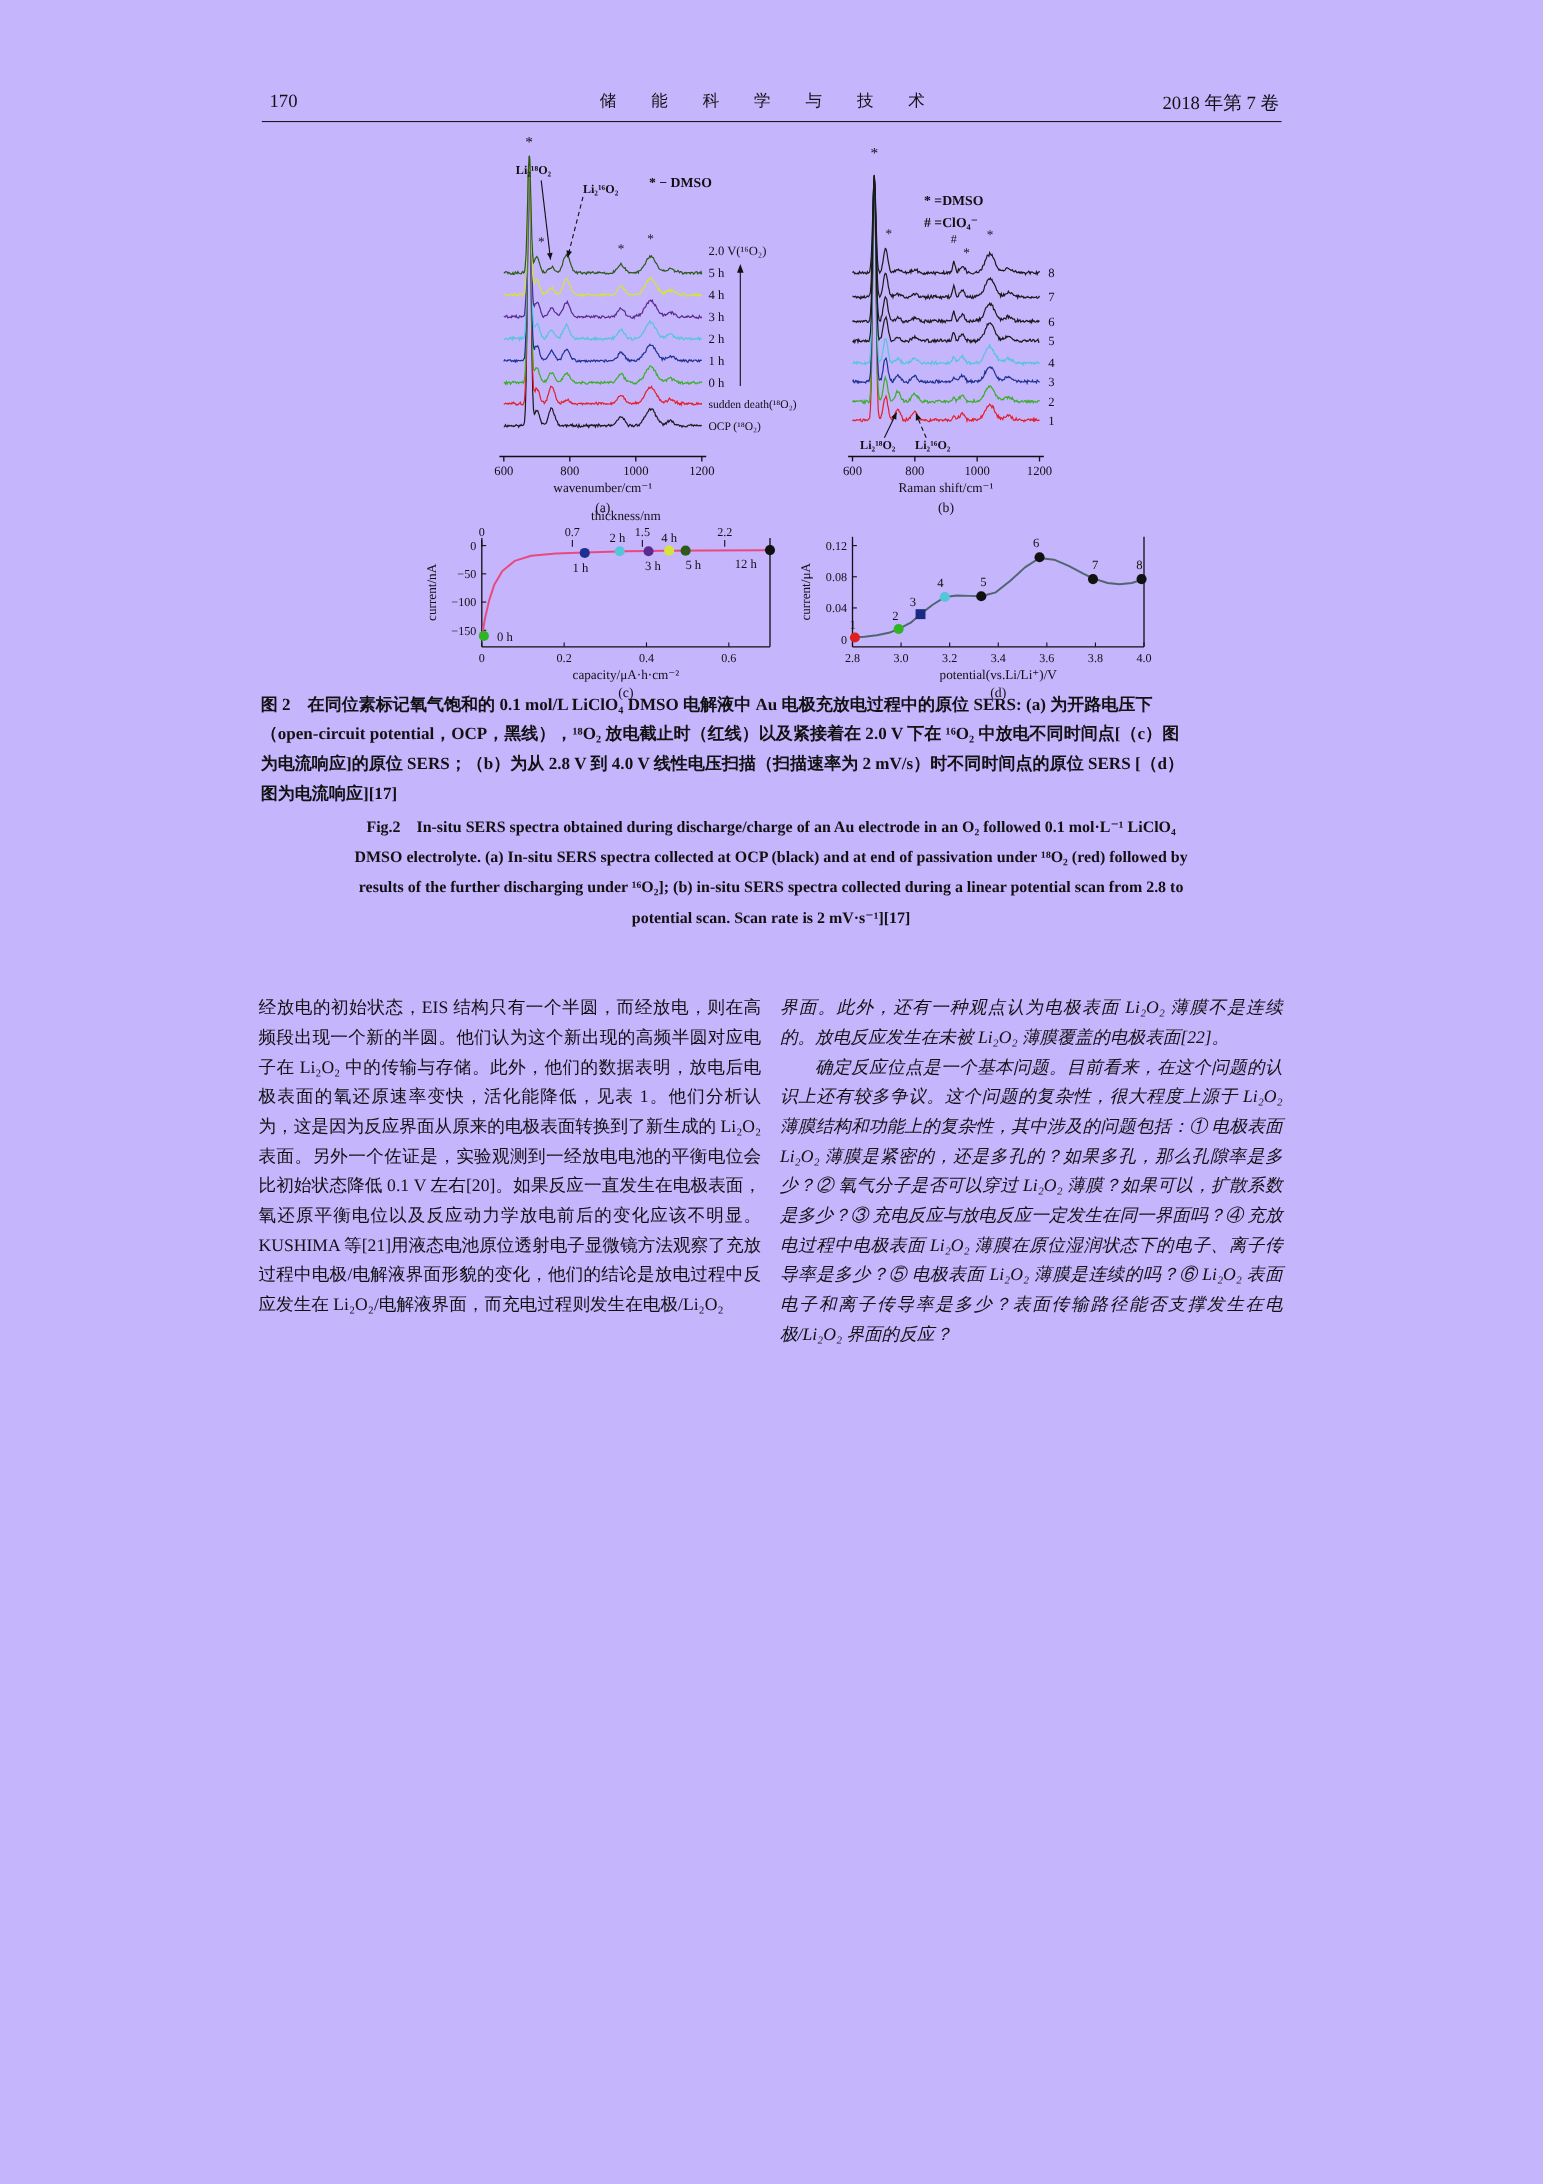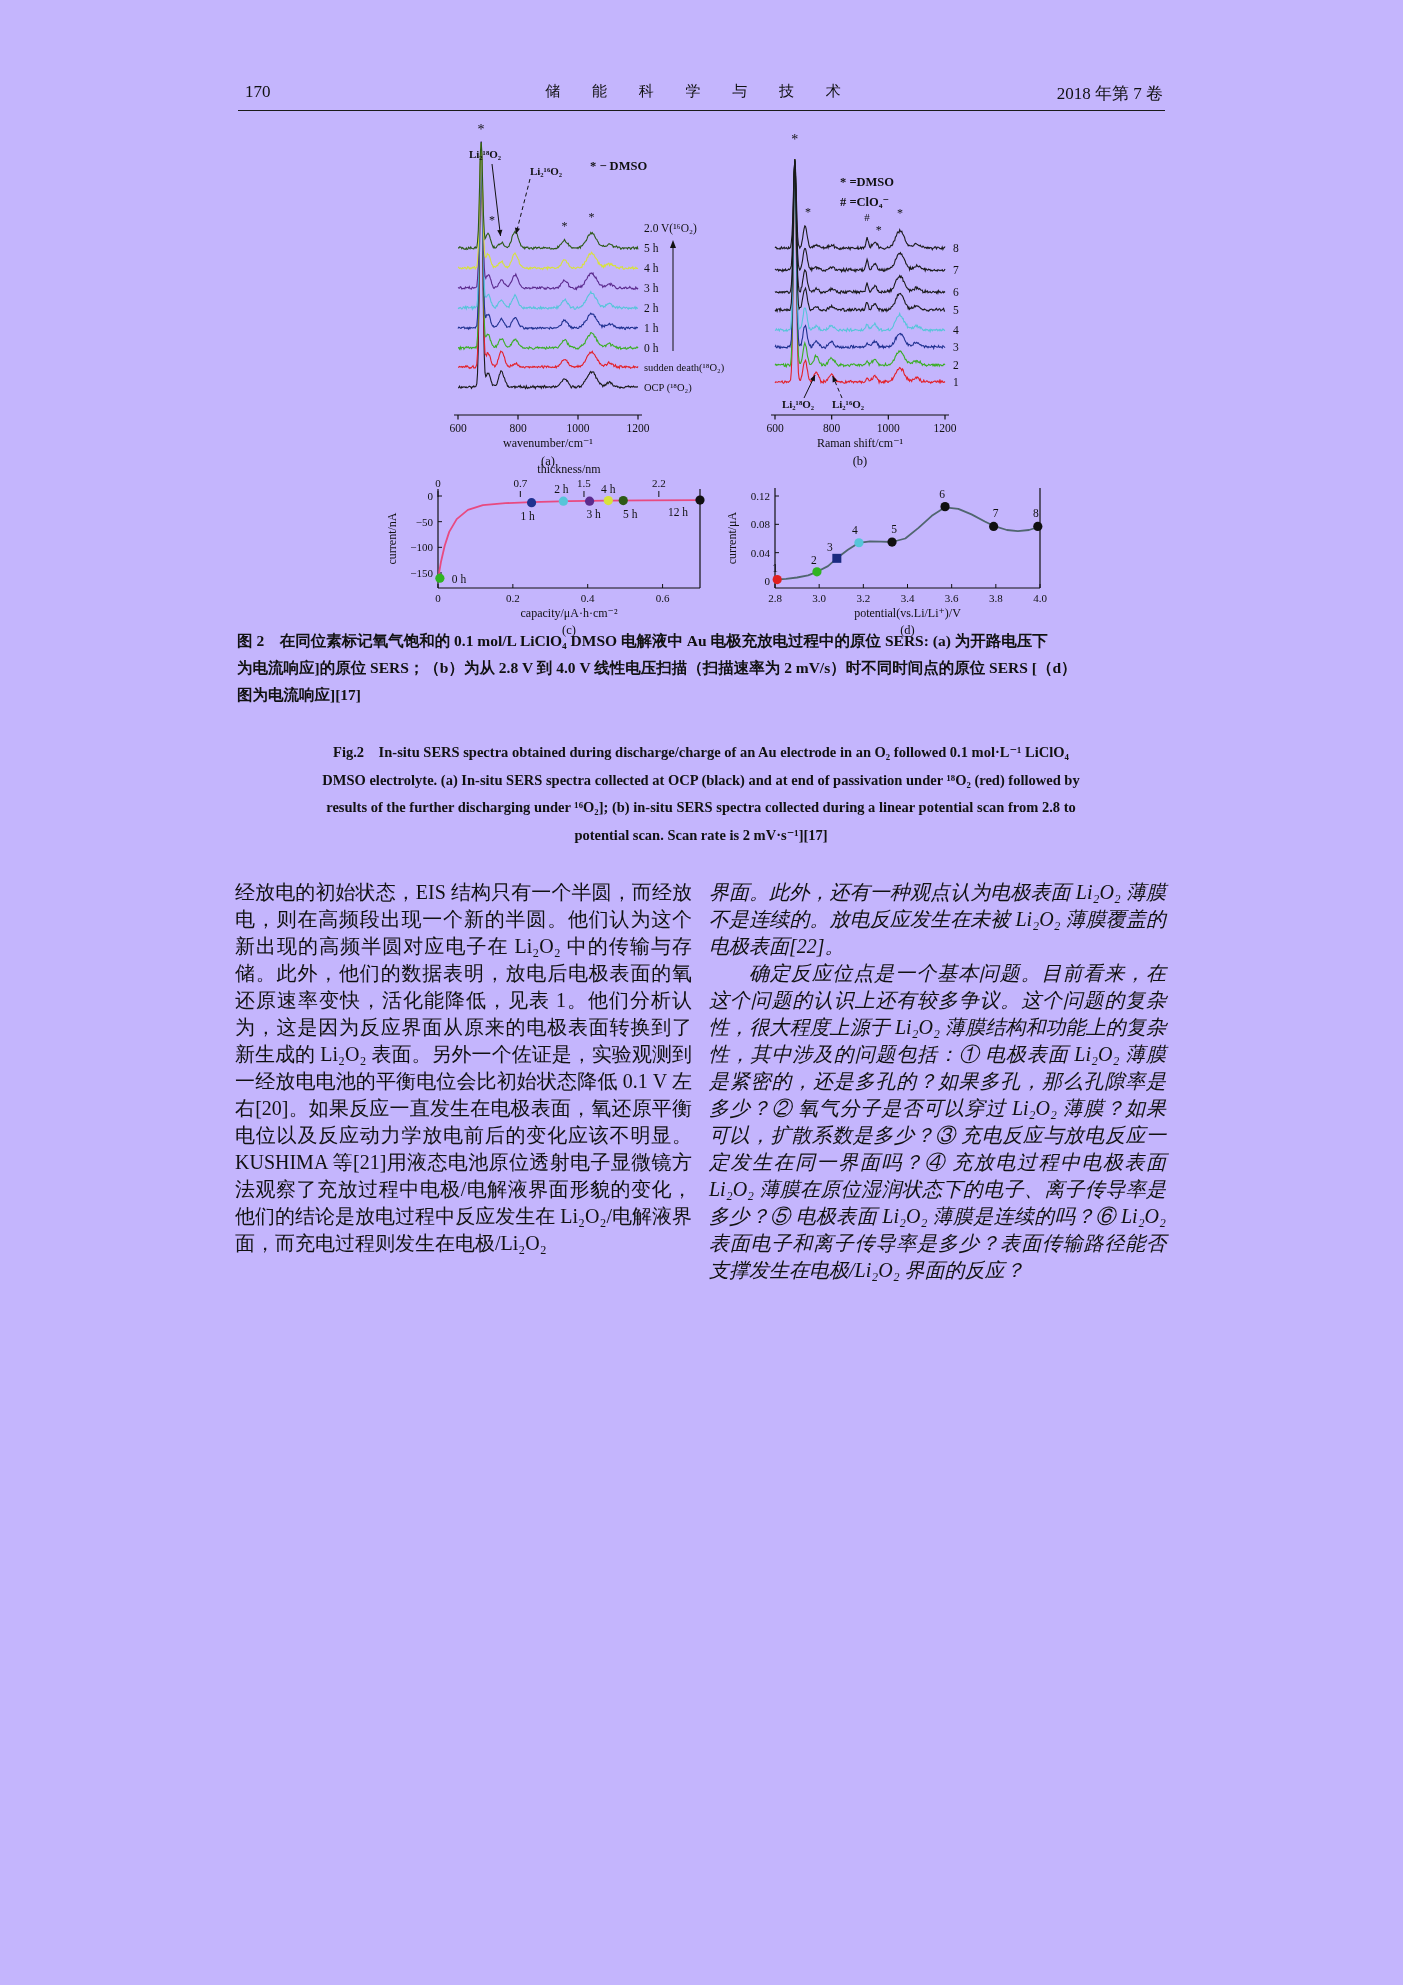--- a/index.html
+++ b/index.html
@@ -13,21 +13,21 @@
   .figwrap{position:absolute;left:340px;top:118px;width:750px;height:512px;}
   .figwrap svg{position:absolute;overflow:visible;}
   #panel-a{left:100px;top:0;}
   #panel-b{left:420px;top:0;}
   #panel-c{left:40px;top:345px;}
   #panel-d{left:390px;top:345px;}
   .cap-zh{position:absolute;left:237px;top:627px;width:928px;text-align:left;
         font-weight:bold;font-size:15.5px;line-height:27px;}
   .cap-en{position:absolute;left:237px;top:739px;width:928px;text-align:center;
         font-weight:bold;font-size:14.5px;line-height:27.5px;}
-  .col{position:absolute;top:879px;width:457px;font-size:20px;line-height:27px;
+  .col{position:absolute;top:903px;width:457px;font-size:16px;line-height:27px;
         text-align:justify;text-justify:inter-ideograph;}
   .col-l{left:235px;}
   .col-r{left:709px;font-style:italic;}
   .col p{margin:0;padding:0;}
   .indent{text-indent:2em;}
   svg text{font-family:"Liberation Serif","DejaVu Serif",serif;}
 </style>
 </head>
 <body>
 
@@ -225,20 +225,21 @@
         <text x="212.04166666666666" y="34.625" font-size="11.5" text-anchor="middle" fill="#111">6</text>
         <circle cx="263.625" cy="63.45833333333333" r="4.6" fill="#111111"></circle>
         <text x="265.625" y="54.45833333333333" font-size="11.5" text-anchor="middle" fill="#111">7</text>
         <circle cx="307.7916666666667" cy="63.45833333333333" r="4.6" fill="#111111"></circle>
         <text x="305.7916666666667" y="54.45833333333333" font-size="11.5" text-anchor="middle" fill="#111">8</text>
       </svg>
   </div>
 
   <div class="cap-zh" id="cap-zh">
       <div>图 2　在同位素标记氧气饱和的 0.1 mol/L LiClO₄ DMSO 电解液中 Au 电极充放电过程中的原位 SERS: (a) 为开路电压下</div>
+      <div>（open-circuit potential，OCP，黑线），¹⁸O₂ 放电截止时（红线）以及紧接着在 2.0 V 下在 ¹⁶O₂ 中放电不同时间点[（c）图</div>
       <div>为电流响应]的原位 SERS；（b）为从 2.8 V 到 4.0 V 线性电压扫描（扫描速率为 2 mV/s）时不同时间点的原位 SERS [（d）</div>
       <div>图为电流响应][17]</div>
     </div>
   <div class="cap-en" id="cap-en">
       <div>Fig.2　In-situ SERS spectra obtained during discharge/charge of an Au electrode in an O₂ followed 0.1 mol·L⁻¹ LiClO₄</div>
       <div>DMSO electrolyte. (a) In-situ SERS spectra collected at OCP (black) and at end of passivation under ¹⁸O₂ (red) followed by</div>
       <div>results of the further discharging under ¹⁶O₂]; (b) in-situ SERS spectra collected during a linear potential scan from 2.8 to</div>
       <div>potential scan. Scan rate is 2 mV·s⁻¹][17]</div>
     </div>
 

